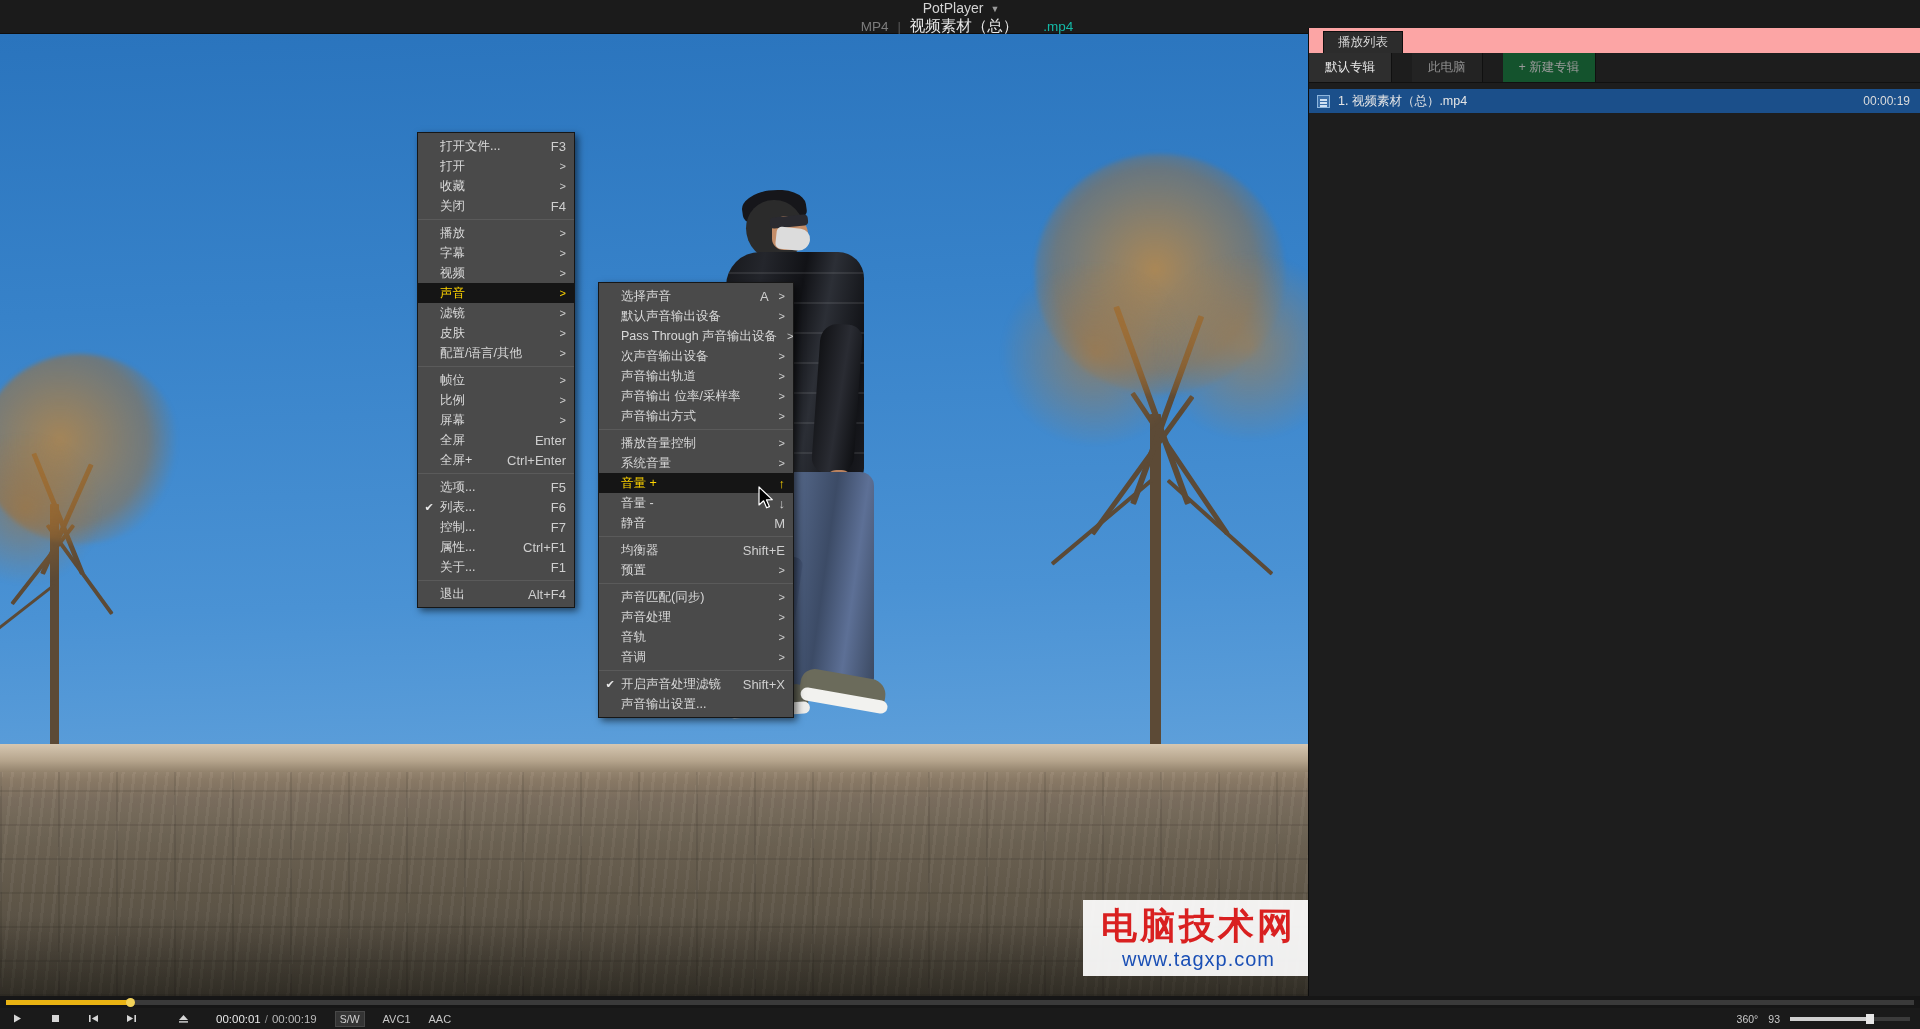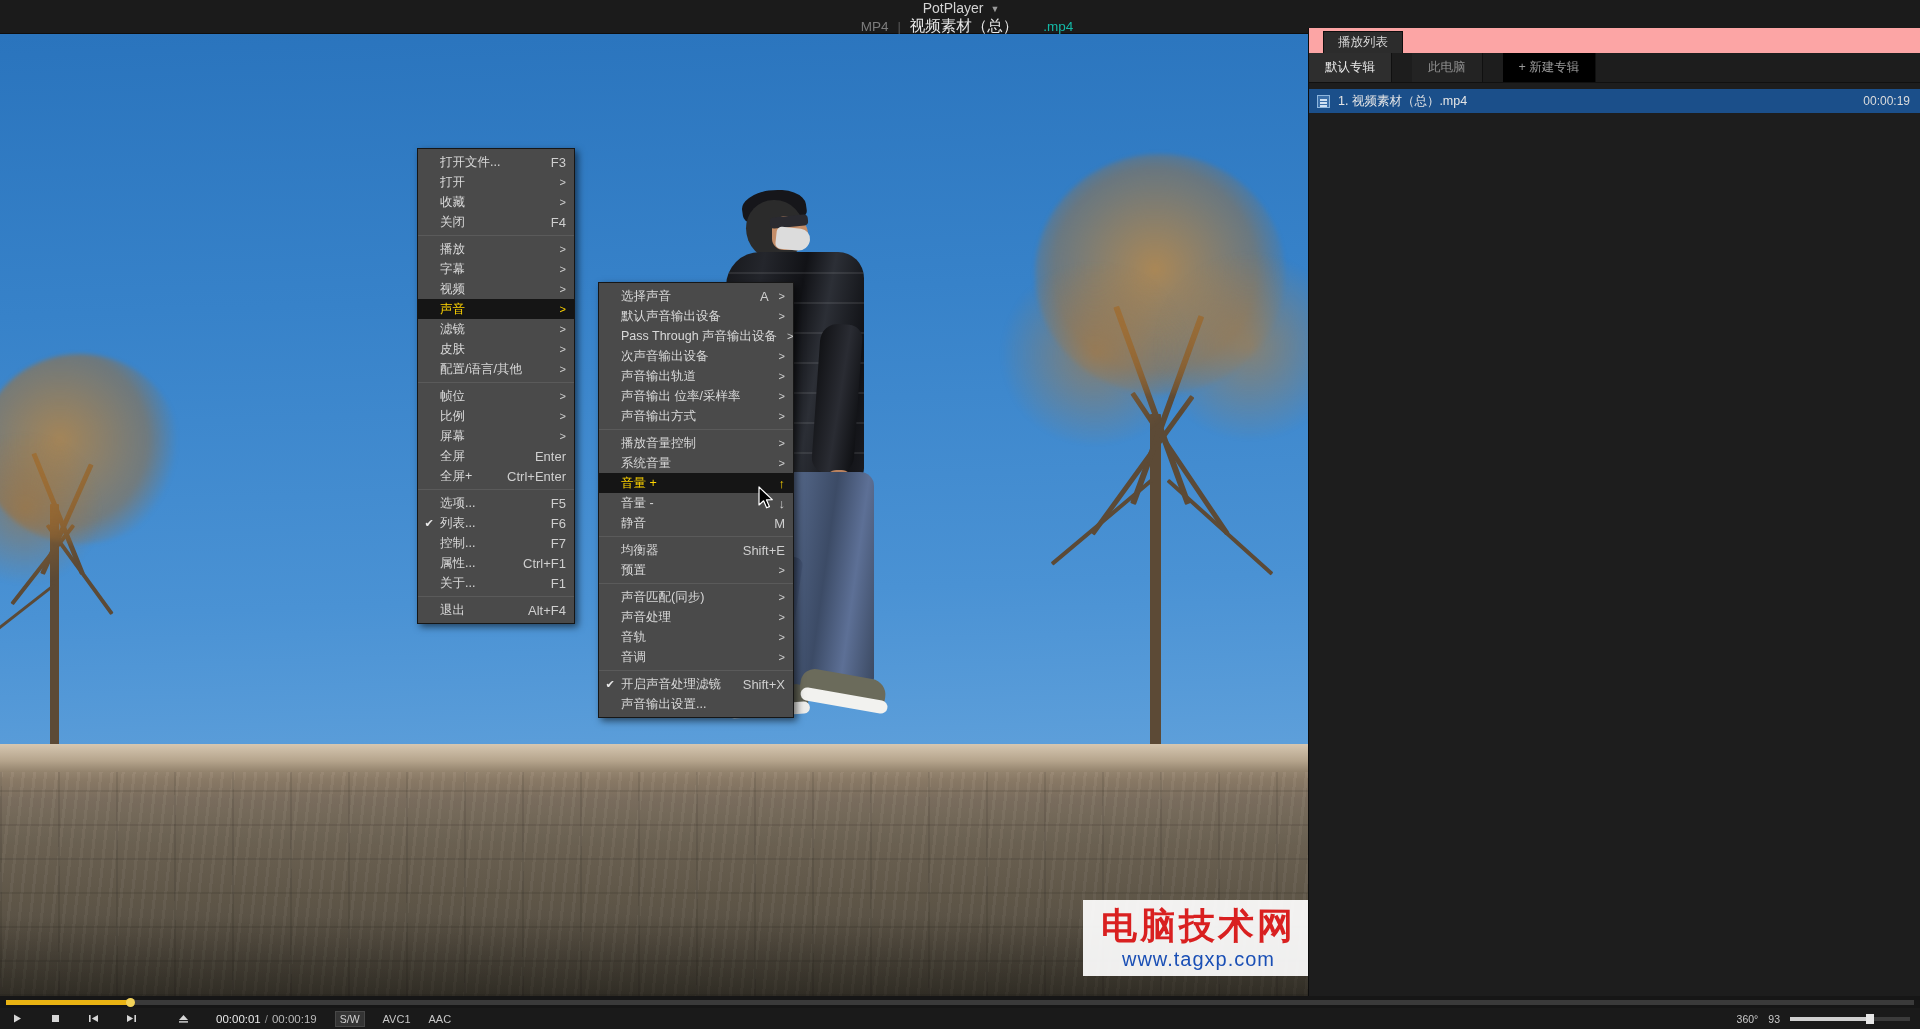--- a/index.html
+++ b/index.html
@@ -122,21 +122,21 @@
     background: #2c2c2c; color: #d7d7d7; font-size: 12.5px;
     padding: 4px 14px 4px 14px; height: 22px; display: flex; align-items: center;
     border: 1px solid #0e0e0e; border-bottom: none; margin-left: 14px;
   }
   .pl-subtabs { display: flex; height: 30px; background: #1d1d1d; border-bottom: 1px solid #101010; gap: 20px; }
   .pl-subtab {
     display: flex; align-items: center; padding: 0 16px; font-size: 12.5px;
     color: #8e8e8e; background: #232323; border-right: 1px solid #101010;
   }
   .pl-subtab.active { color: #eaeaea; background: #2e2e2e; }
-  .pl-subtab.newalbum { color: #9a9a9a; background: #000000; }
+  .pl-subtab.newalbum { color: #9a9a9a; background: #14532d; }
   .pl-row {
     display: flex; align-items: center; gap: 8px; height: 24px;
     background: #1b4f8a; color: #e6e6e6; font-size: 12.5px; padding: 0 10px 0 8px;
     margin-top: 6px;
   }
   .pl-ico {
     width: 13px; height: 13px; background: #3a6ea8; border: 1px solid #8fb6dd;
     position: relative; flex: none;
   }
   .pl-ico::after { content:""; position:absolute; left:2px; top:3px; width:7px; height:2px; background:#cfe0f2;
@@ -170,21 +170,21 @@
   .volbar { width: 120px; height: 4px; background: #3b3b3b; position: relative; }
   .volfill { position: absolute; left: 0; top: 0; height: 4px; width: 80px; background: #cfcfcf; }
   .volknob { position: absolute; left: 77px; top: -3px; width: 8px; height: 10px; background: #e6e6e6; }
 
   
   .menu {
     position: absolute; background: #4a4a4a; border: 1px solid #161616;
     box-shadow: 3px 3px 7px rgba(0,0,0,.55); padding: 3px 0;
     font-size: 12.5px; color: #d8d8d8; z-index: 40;
   }
-  #menu-main { left: 417px; top: 148px; width: 158px; }
+  #menu-main { left: 417px; top: 132px; width: 158px; }
   #menu-sub  { left: 558px; top: 282px; width: 196px; margin-left: 40px; }
   .mi { display: flex; align-items: center; height: 20px; padding: 0 8px 0 0; position: relative; }
   .mi .chk { width: 22px; flex: none; text-align: center; color: #e9e9e9; font-size: 11px; }
   .mi .lbl { flex: 1; color: #d9d9d9; white-space: nowrap; }
   .mi .acc { color: #cfcfcf; font-size: 13px; white-space: nowrap; padding-left: 10px; }
   .mi .arw { color: #d0d0d0; font-size: 11px; padding-left: 10px; }
   .mi.hl { background: #151515; }
   .mi.hl .lbl { color: #ffd400; }
   .mi.hl .acc, .mi.hl .arw { color: #ffd400; }
   .msep { height: 1px; background: #3a3a3a; border-bottom: 1px solid #5a5a5a; margin: 3px 0; }

